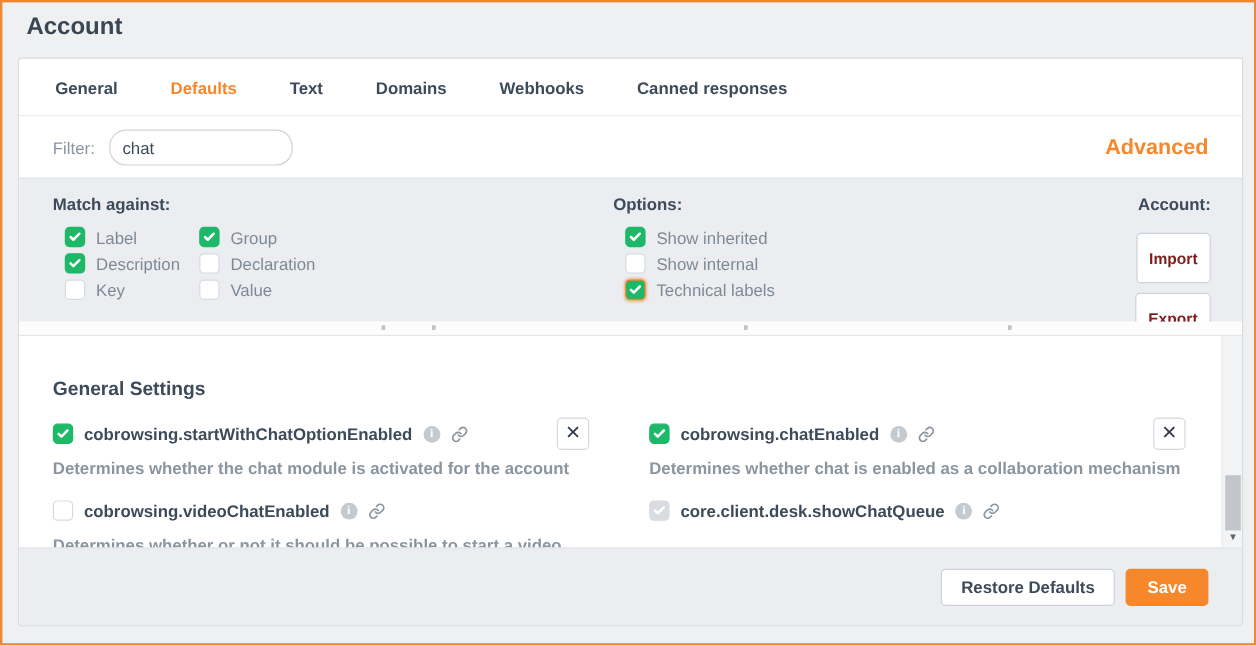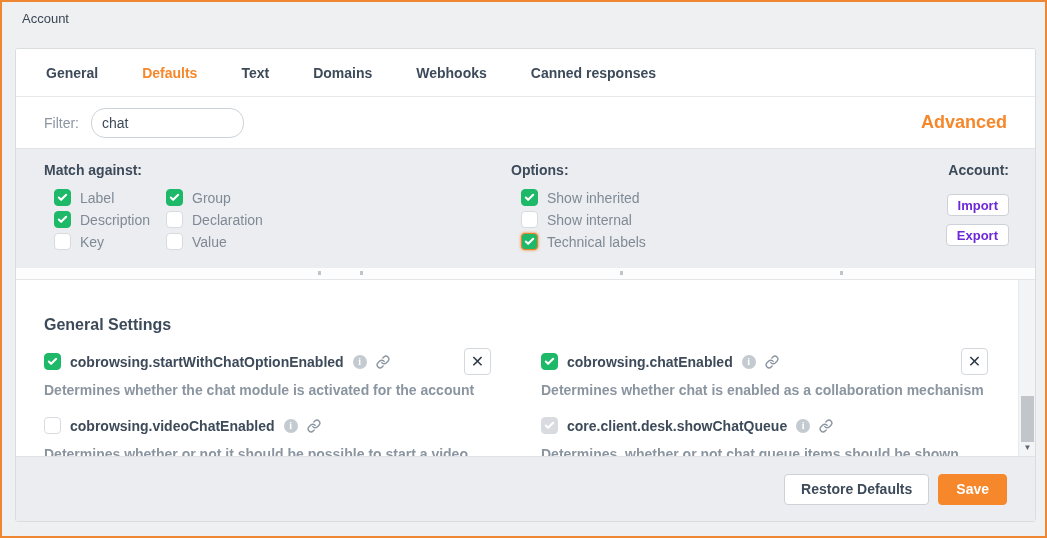--- a/index.html
+++ b/index.html
@@ -5,21 +5,21 @@
   * { margin:0; padding:0; box-sizing:border-box; }
   html,body { width:1047px; height:538px; }
   body { font-family:"Liberation Sans", sans-serif; background:#eef0f1; }
 
   .window {
     position:relative; width:1047px; height:538px;
     border:2px solid #ee8632; background:#eef0f1; overflow:hidden;
   }
   .page-title {
     position:absolute; top:9px; left:20px;
-    font-size:13px; font-weight:normal; color:#3a4654;
+    font-size:20px; font-weight:bold; color:#3a4654;
   }
   .card {
     position:absolute; left:13px; top:46px; width:1021px; height:474px;
     background:#fff; border:1px solid #dadde0; border-radius:3px;
     display:flex; flex-direction:column; overflow:hidden;
   }
 
   
   .tabs { height:48px; display:flex; align-items:center; padding-left:30px;
           border-bottom:1px solid #e6e9eb; flex:0 0 auto; background:#fff; }
@@ -52,23 +52,23 @@
     border:1px solid #d7dbdf; display:inline-flex; align-items:center;
     justify-content:center; flex:0 0 auto;
   }
   .checkbox svg { display:none; }
   .checkbox.checked { background:#1db868; border-color:#1db868; }
   .checkbox.checked svg { display:block; }
   .checkbox.disabled { background:#d8dce0; border-color:#d8dce0; }
   .checkbox.focused { border:1px solid #e0862f; box-shadow:0 0 2px 1px rgba(246,135,42,.55); }
 
   .action-btn {
-    display:block; margin:8px 0 0 auto; min-width:58px; height:22px; padding:0 10px;
+    display:block; margin:8px 0 0 auto; min-width:58px; height:42px; padding:0 10px;
     background:#fff; border:1px solid #ccd2d7; border-radius:4px;
-    font-size:13px; font-weight:bold; color:#6d28d9; cursor:pointer;
+    font-size:13px; font-weight:bold; color:#7f1d1d; cursor:pointer;
     font-family:"Liberation Sans", sans-serif;
   }
   .action-btn:first-of-type { margin-top:16px; }
 
   
   .clipped-row { position:relative; height:12px; background:#fdfdfe;
                  border-bottom:1px solid #e3e6e9; flex:0 0 auto; }
   .frag { position:absolute; top:3px; width:3px; height:4px; background:#aeb6be; opacity:.8; }
 
   
@@ -287,21 +287,20 @@
             <span class="setting-key">core.client.desk.showChatQueue</span>
             <span class="info-icon">i</span>
             <span class="link-icon">
                 <svg viewBox="0 0 24 24" width="14" height="14" fill="none" stroke="currentColor" stroke-width="2.4" stroke-linecap="round" stroke-linejoin="round">
                   <path d="M10 13a5 5 0 0 0 7.54.54l3-3a5 5 0 0 0-7.07-7.07l-1.72 1.71"></path>
                   <path d="M14 11a5 5 0 0 0-7.54-.54l-3 3a5 5 0 0 0 7.07 7.07l1.71-1.71"></path>
                 </svg>
               </span>
 
           </div>
-          <div class="setting-desc">Determines, whether or not chat queue items should be shown</div>
         </div>
       </div>
 
       <div class="scrollbar">
         <span class="sb-arrow up">▲</span>
         <span class="sb-thumb"></span>
         <span class="sb-arrow down">▼</span>
       </div>
     </div>
 

